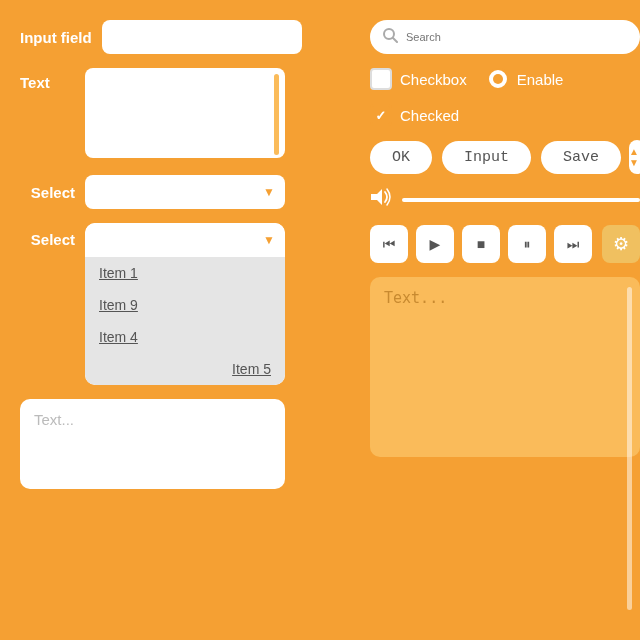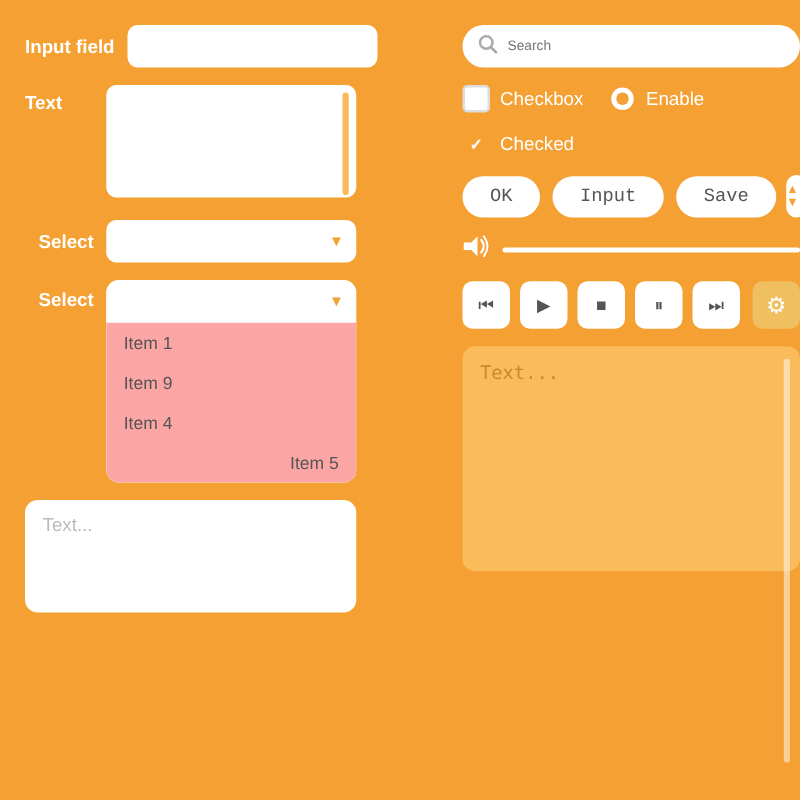--- a/index.html
+++ b/index.html
@@ -161,22 +161,23 @@
       position: relative;
     }
 
     .dropdown-header::after {
       content: '▼';
       color: #F5A033;
       font-size: 12px;
     }
 
     .dropdown-items {
-      background: #fca5a5;
+      background: #e5e5e5;
       border-radius: 0 0 10px 10px;
+      text-decoration: underline;
     }
 
     .dropdown-item {
       padding: 8px 14px;
       font-size: 14px;
       color: #555;
       cursor: pointer;
     }
 
     .dropdown-item.selected {

